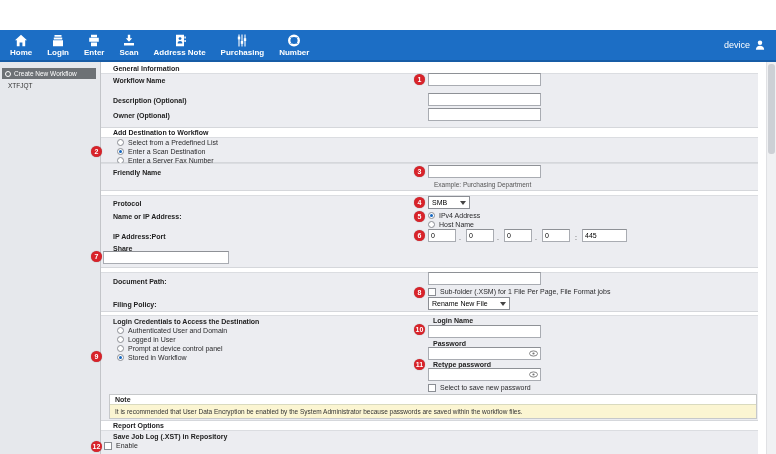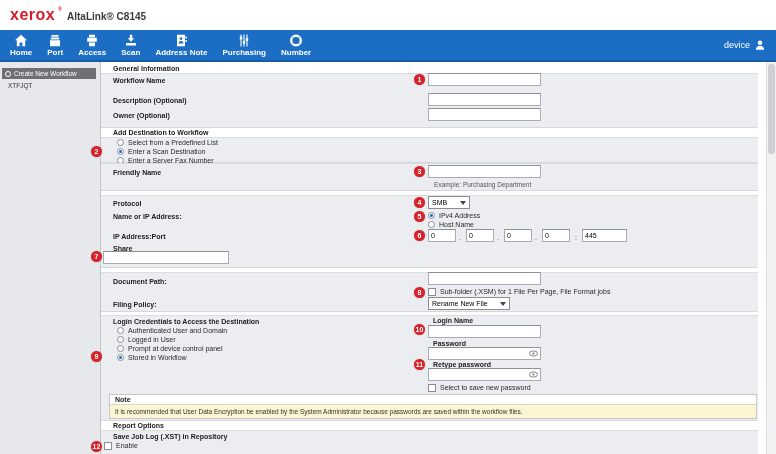--- a/index.html
+++ b/index.html
@@ -47,44 +47,39 @@
   .note-head { height:10px; background:#fff; border-bottom:1px solid #D9DABF; }
 
   .scrollbar { position:absolute; left:766px; top:62px; width:10px; height:392px; background:#F0F1F3; border-left:1px solid #E0E1E4; }
   .scroll-thumb { position:absolute; left:1px; top:2px; width:7px; height:90px; background:#CDD0D5; border-radius:3px; }
 </style>
 </head>
 <body>
 
 <div class="screen">
 
-  <div class="topbar">
-    <span class="logo">xerox</span>
-    <span class="logo-reg">®</span>
-    <span class="model">AltaLink® C8145</span>
-  </div>
 
   <div class="nav">
     <div class="nav-item">
       <svg width="14" height="13" viewBox="0 0 14 13">
           <path fill="#fff" d="M7 .8 13 6.2 H11.2 V12.3 H8.4 V8.6 H5.6 V12.3 H2.8 V6.2 H1 Z"></path>
         </svg>
       <span class="nav-label">Home</span>
     </div>
     <div class="nav-item">
       <svg width="14" height="13" viewBox="0 0 14 13">
           <path fill="#fff" d="M3.5 1h7v1.8h-7z M2.8 3.6h8.4v1.8H2.8z M2 6.2h10v6H2z"></path>
         </svg>
-      <span class="nav-label">Port</span>
+      <span class="nav-label">Login</span>
     </div>
     <div class="nav-item">
       <svg width="14" height="13" viewBox="0 0 14 13">
           <path fill="#fff" d="M4 .8h6v2.4H4z M2.2 3.8h9.6v4H2.2z M4 8.4h6v3.8H4z"></path>
         </svg>
-      <span class="nav-label">Access</span>
+      <span class="nav-label">Enter</span>
     </div>
     <div class="nav-item">
       <svg width="14" height="13" viewBox="0 0 14 13">
           <path fill="#fff" d="M5.8.8h2.4v3.4H10.2L7 7.8 3.8 4.2h2z M2 9h10v2.6H2z"></path>
         </svg>
       <span class="nav-label">Scan</span>
     </div>
     <div class="nav-item">
       <svg width="14" height="13" viewBox="0 0 14 13">
           <path fill="#fff" d="M3 .8h8v11.4H3z M11.4 2.4h1.4v2h-1.4z M11.4 6h1.4v2h-1.4z"></path>

